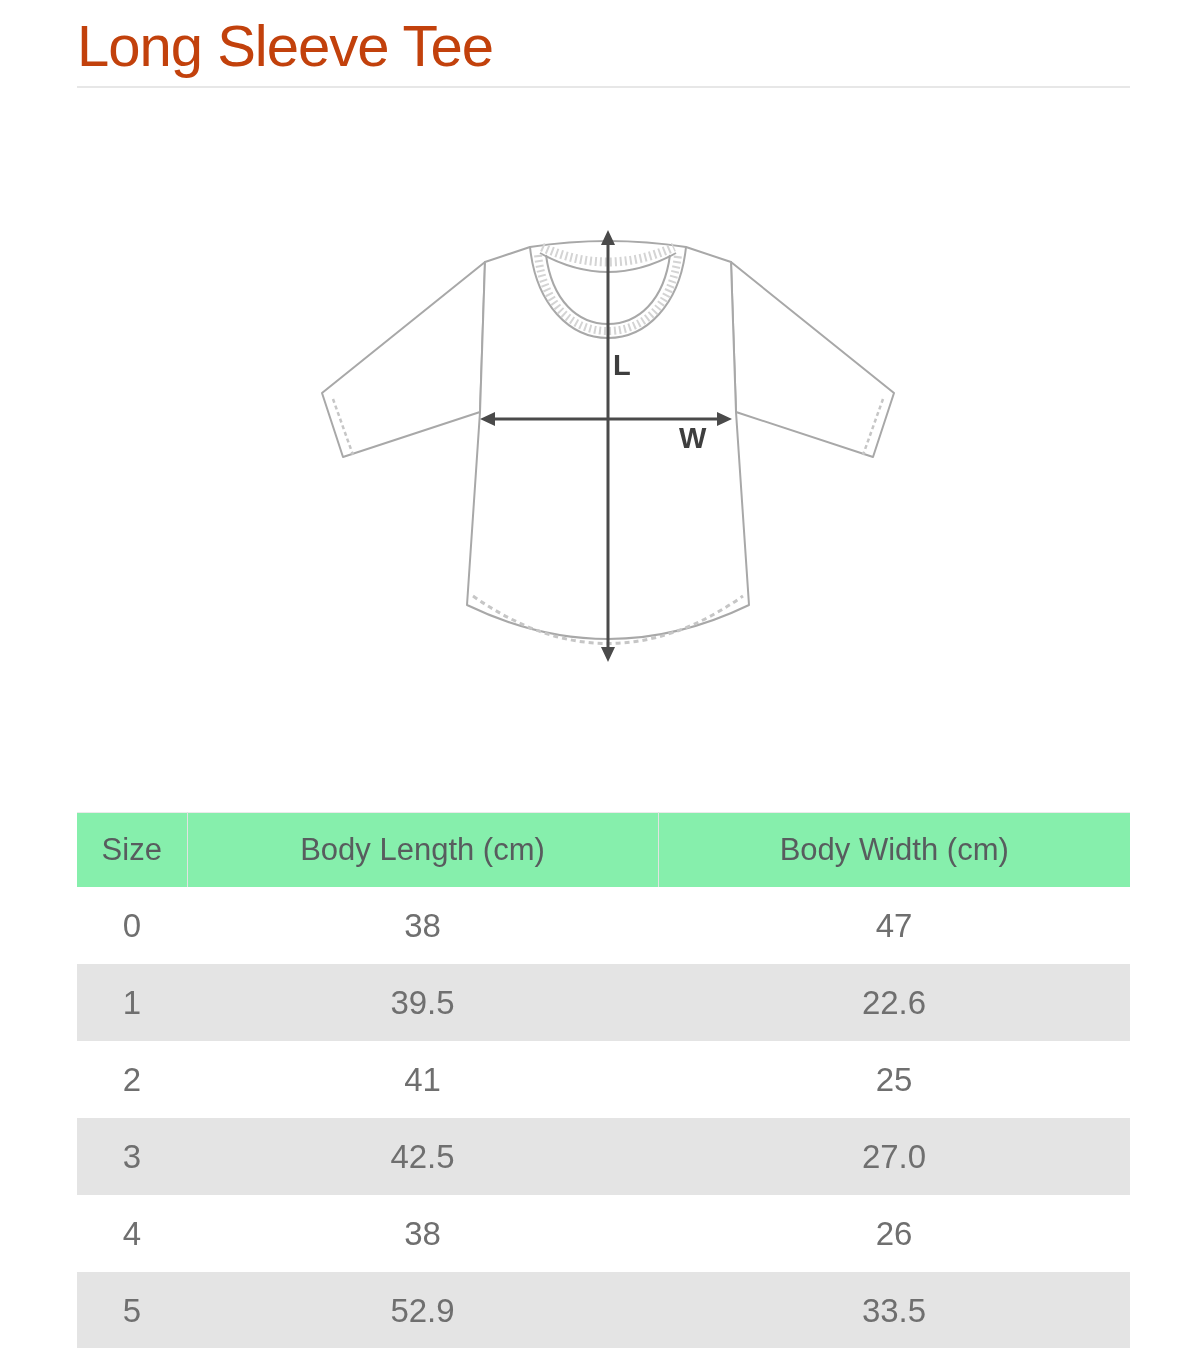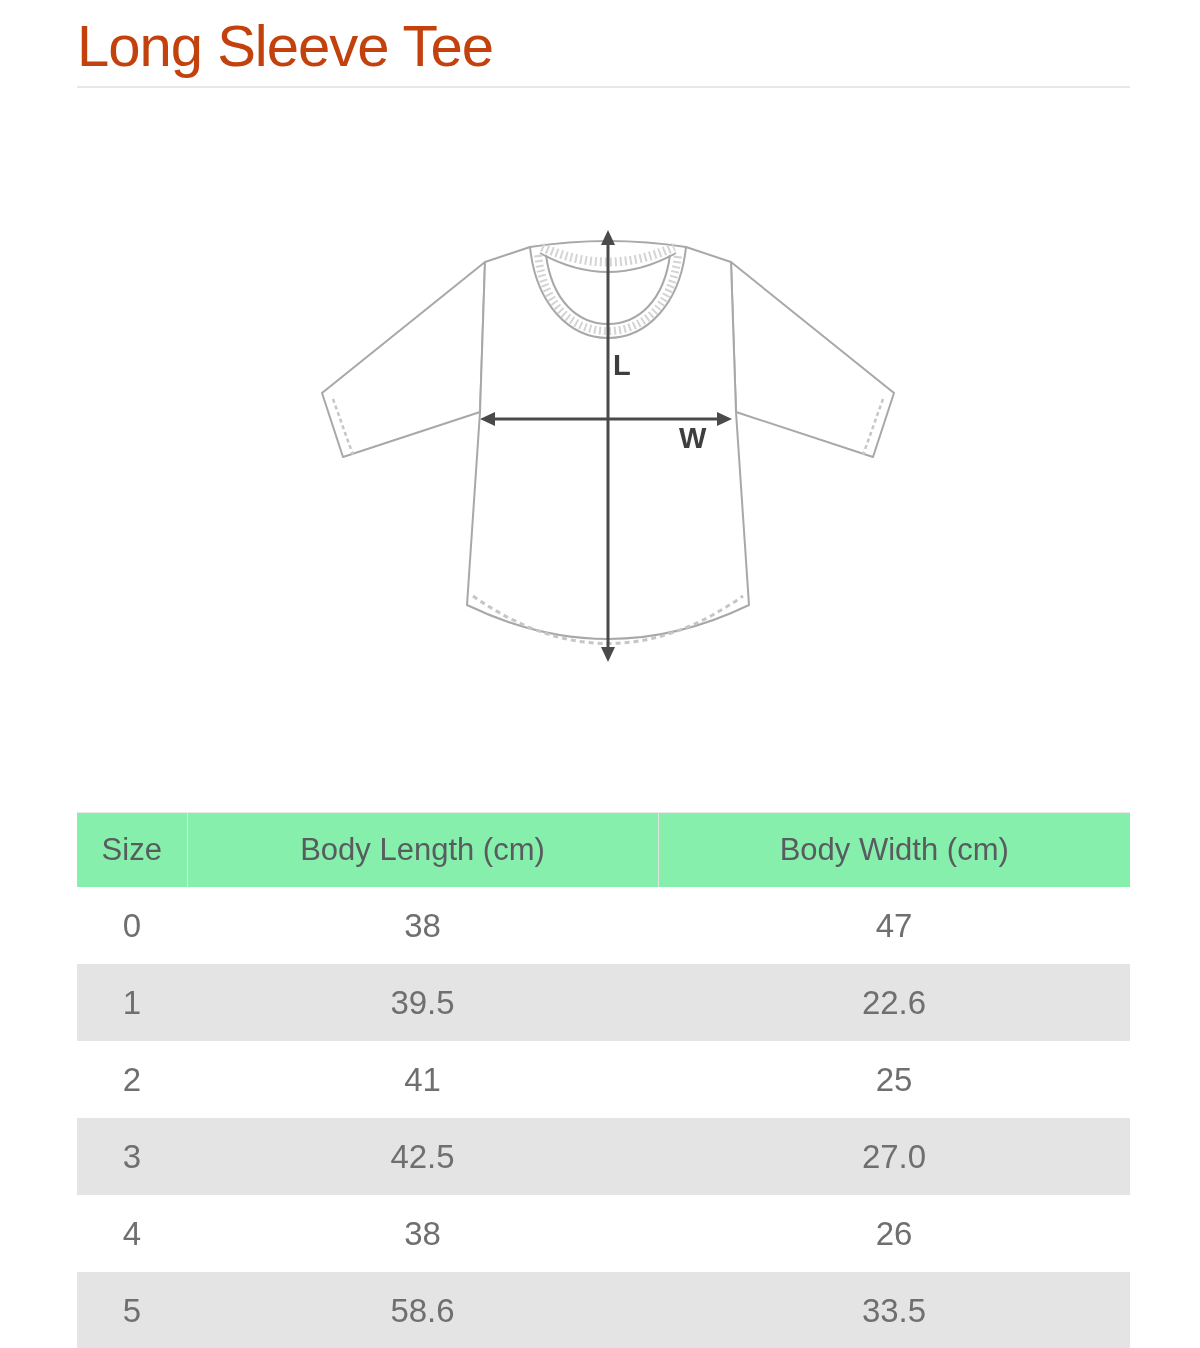--- a/index.html
+++ b/index.html
@@ -158,19 +158,19 @@
     <td>42.5</td>
     <td>27.0</td>
   </tr>
         <tr>
     <td>4</td>
     <td>38</td>
     <td>26</td>
   </tr>
         <tr>
     <td>5</td>
-    <td>58.6</td>
+    <td>52.9</td>
     <td>33.5</td>
   </tr>
       </tbody>
   </table>
 
 </div>
 
 </body></html>

